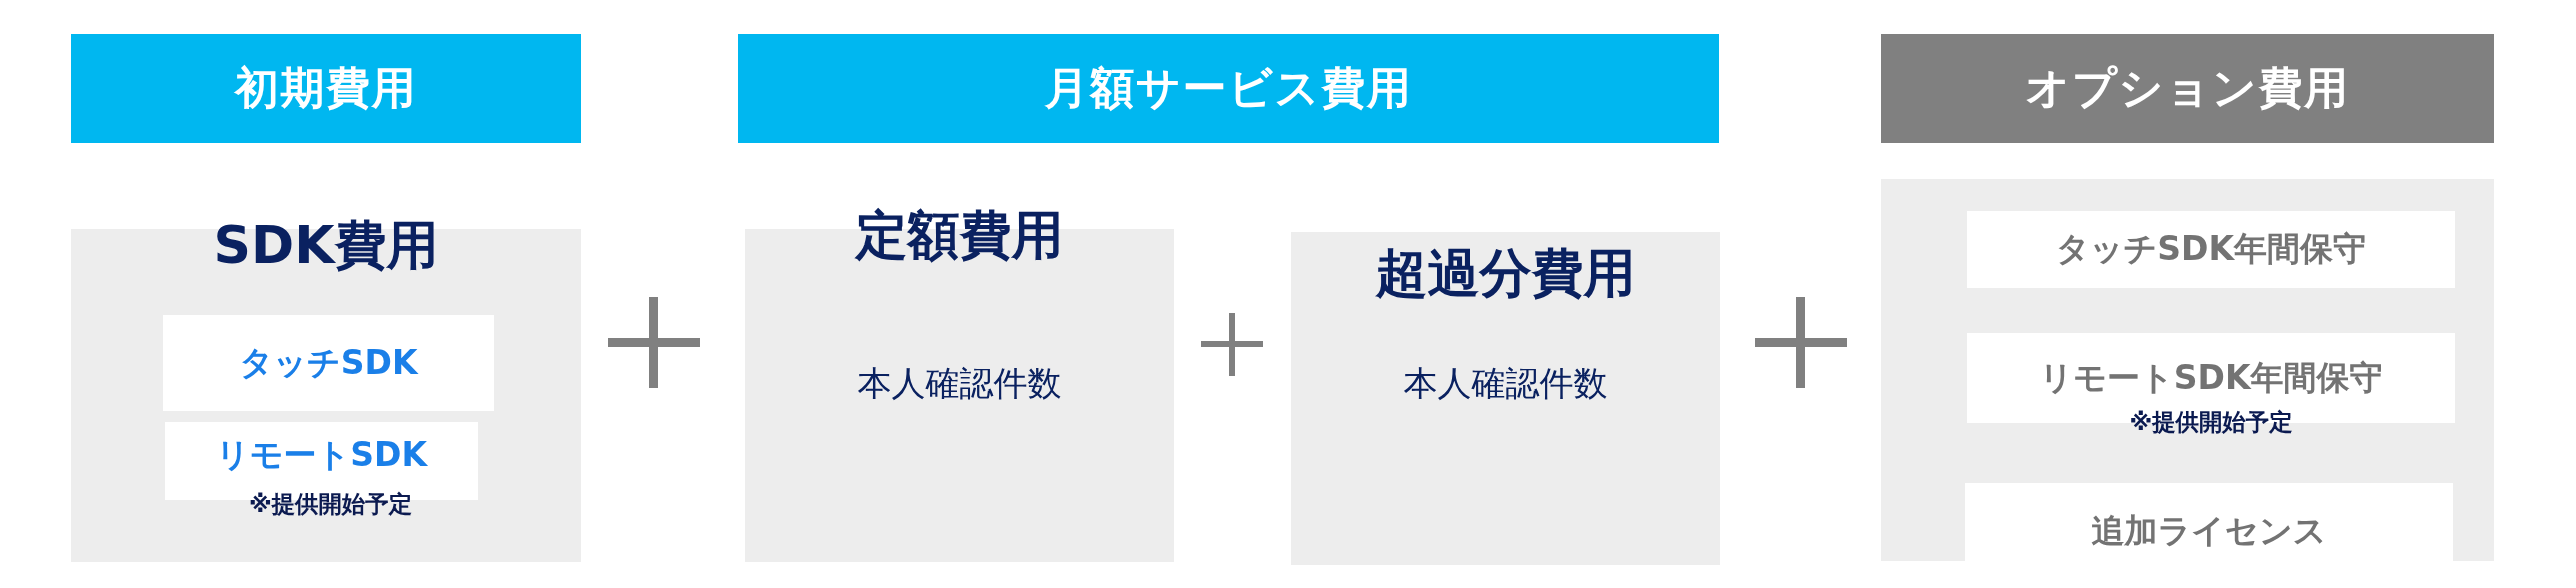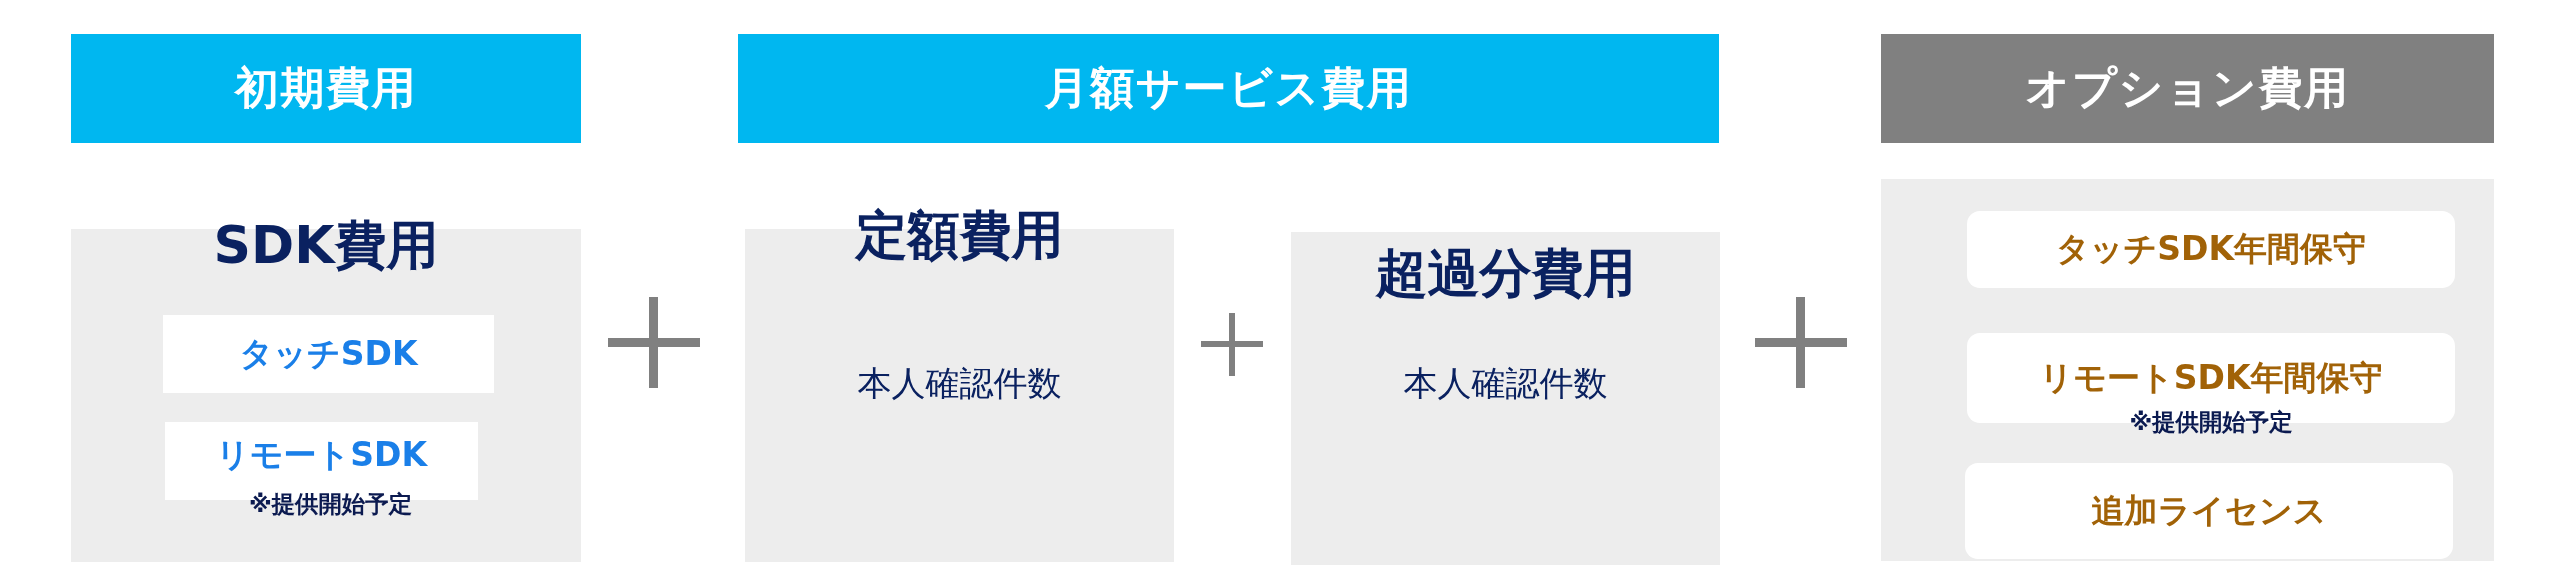--- a/index.html
+++ b/index.html
@@ -57,21 +57,21 @@
     .card {
       background: #ffffff;
       display: flex;
       align-items: center;
       justify-content: center;
       font-weight: bold;
       font-size: 33px;
       white-space: nowrap;
     }
     .card.blue-text { color: #1A7FE8; }
-    .card.gray-text { color: #a16207; border-radius: 13px; }
+    .card.gray-text { color: #737373; }
 
     .note {
       color: #0B1A50;
       font-weight: bold;
       font-size: 23.4px;
       text-align: center;
       white-space: nowrap;
       line-height: 1;
     }
 
@@ -87,21 +87,21 @@
 </div>
 <div class="abs header blue" style="left:738px; width:981px;">
   <span>月額サービス費用</span>
 </div>
 <div class="abs header gray" style="left:1881px; width:613px;">
   <span>オプション費用</span>
 </div>
 
 <div class="abs panel" style="left:71px; top:229px; width:510px; height:333px;"></div>
 <div class="abs title" style="left:71px; top:209px; width:510px;margin-top:10px;">SDK費用</div>
-<div class="abs card blue-text" style="left:163px; top:315px; width:331px; height:78px;">
+<div class="abs card blue-text" style="left:163px; top:315px; width:331px; height:96px;">
   <span>タッチSDK</span>
 </div>
 <div class="abs card blue-text" style="left:165px; top:422px; width:313px; height:78px; align-items:flex-start; padding-top:11px;">
   <span>リモートSDK</span>
 </div>
 <div class="abs note" style="left:165px; top:493px; width:331px;">※提供開始予定</div>
 
 <div class="abs plus" style="left:608px; top:297px; width:92px; height:91px;">
   <div class="h" style="left:0; top:41px; width:92px; height:8.6px;"></div>
   <div class="v" style="left:41px; top:0; width:8.6px; height:91px;"></div>
@@ -130,16 +130,16 @@
 </div>
 
 <div class="abs panel" style="left:1881px; top:179px; width:613px; height:382px;"></div>
 <div class="abs card gray-text" style="left:1967px; top:211px; width:488px; height:77px;">
   <span>タッチSDK年間保守</span>
 </div>
 <div class="abs card gray-text" style="left:1967px; top:333px; width:488px; height:90px;">
   <span>リモートSDK年間保守</span>
 </div>
 <div class="abs note" style="left:1967px; top:411px; width:488px;">※提供開始予定</div>
-<div class="abs card gray-text" style="left:1965px; top:463px; width:488px; height:96px;">
+<div class="abs card gray-text" style="left:1965px; top:483px; width:488px; height:96px;">
   <span>追加ライセンス</span>
 </div>
 
 
 </body></html>

